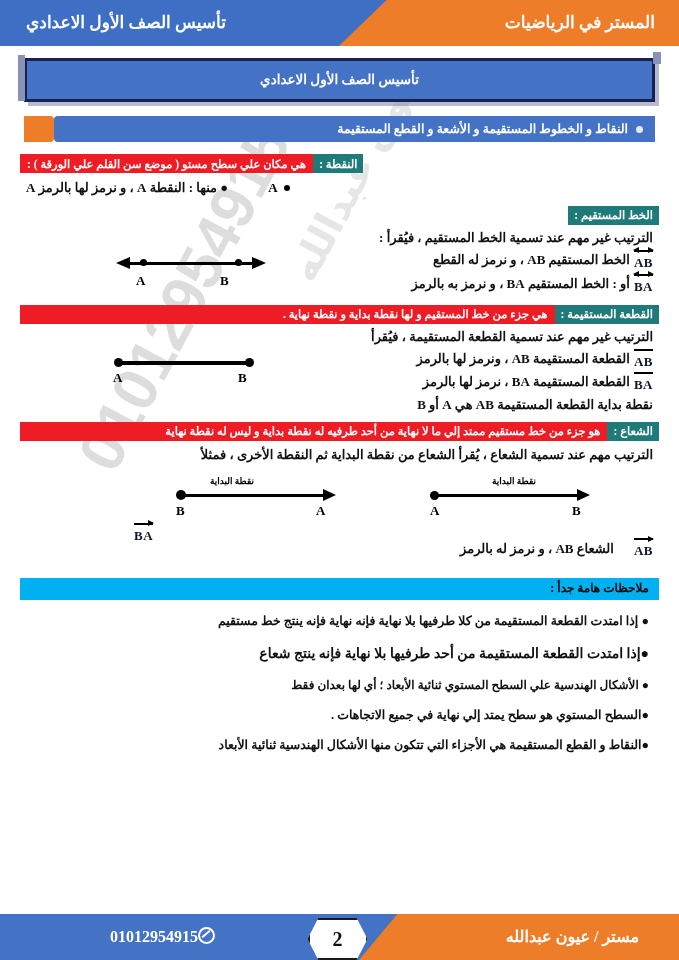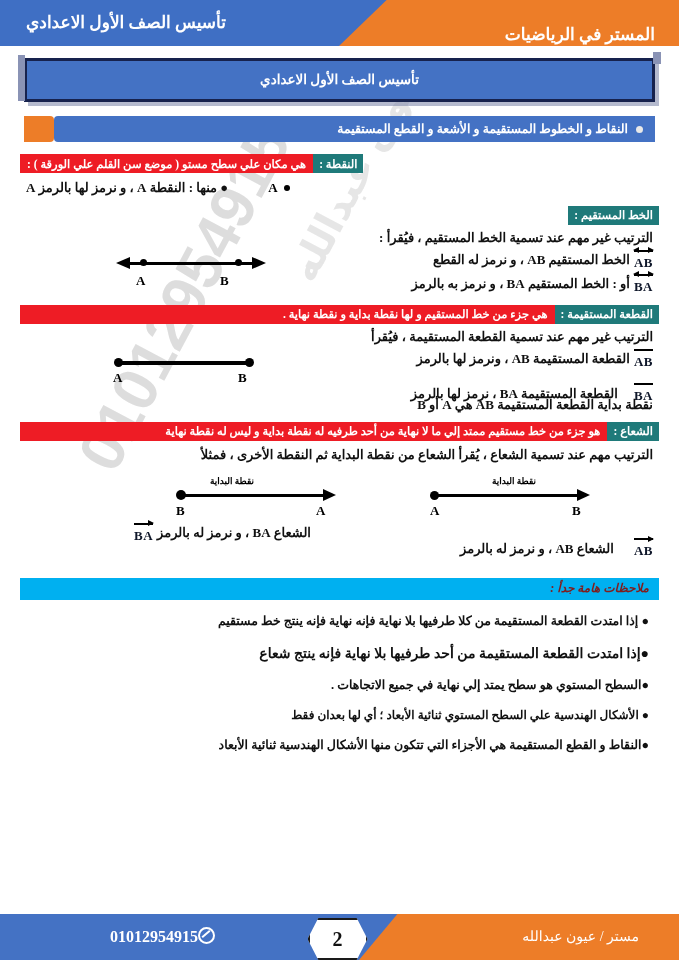--- a/index.html
+++ b/index.html
@@ -30,21 +30,21 @@
   
   .topbar{position:relative;height:46px;width:679px;z-index:2;overflow:hidden;}
   .topbar .blue{
     position:absolute;inset:0;background:#3f6fc4;
   }
   .topbar .orange{
     position:absolute;top:0;right:0;height:46px;width:340px;background:#ed7d28;
     clip-path:polygon(14% 0, 100% 0, 100% 100%, 0% 100%);
   }
   .topbar .t-right{
-    position:absolute;right:24px;top:12px;height:46px;line-height:46px;
+    position:absolute;right:24px;top:0;height:46px;line-height:46px;
     color:#ffffff;font-weight:bold;font-size:17px;z-index:3;
     font-family:"Liberation Serif","DejaVu Serif",serif;
   }
   .topbar .t-left{
     position:absolute;left:26px;top:0;height:46px;line-height:46px;
     color:#ffffff;font-weight:bold;font-size:17px;z-index:3;
     font-family:"Liberation Serif","DejaVu Serif",serif;
   }
 
   
@@ -135,41 +135,41 @@
     content:"";position:absolute;left:-1px;top:-2.5px;
     border-right:6px solid #000;border-top:3.5px solid transparent;border-bottom:3.5px solid transparent;
   }
 
   
   .noteshdr{
     margin:10px 20px 0 20px;background:#00b0f0;height:22px;
     display:flex;align-items:center;justify-content:flex-start;
     padding-right:10px;position:relative;z-index:2;
   }
-  .noteshdr span{color:#7f1d1d;font-weight:bold;font-size:12px;font-style:italic;}
+  .noteshdr span{color:#000000;font-weight:bold;font-size:12px;}
 
   .note{
     margin:12px 30px 0 30px;text-align:right;font-size:14px;font-weight:bold;
     color:#111;position:relative;z-index:2;line-height:1.5;
   }
   .note.s2{font-size:12.5px;}
   .note.s3{font-size:12px;}
 
   
   .footer{
     position:absolute;left:0;bottom:0;width:679px;height:46px;z-index:3;overflow:visible;
   }
   .footer .fblue{position:absolute;inset:0;background:#4472c4;}
   .footer .forange{
     position:absolute;top:0;right:0;height:46px;width:320px;background:#ed7d28;
     clip-path:polygon(12% 0, 100% 0, 100% 100%, 0% 100%);
   }
   .footer .f-right{
     position:absolute;right:40px;top:0;height:33px;line-height:46px;
-    color:#ffffff;font-weight:normal;font-size:14px;z-index:4;
+    color:#ffffff;font-weight:bold;font-size:16px;z-index:4;
   }
   .footer .f-left{
     position:absolute;left:110px;top:0;height:46px;line-height:46px;
     color:#ffffff;font-weight:bold;font-size:16px;z-index:4;direction:ltr;
     font-family:"Liberation Serif","DejaVu Serif",serif;
   }
   .footer .phone-ico{
     display:inline-block;width:13px;height:13px;border:2px solid #fff;border-radius:50%;
     position:relative;vertical-align:-2px;margin-right:6px;
   }
@@ -300,21 +300,21 @@
         <span class="sym">AB</span>
       </span>
       <span class="line" style="margin:0;text-align:center;">القطعة المستقيمة AB ، ونرمز لها بالرمز</span>
     </div>
 
     <div style="position:absolute;right:0;top:45px;display:flex;align-items:center;gap:4px;">
       <span class="nota">
         <span class="bar"></span>
         <span class="sym">BA</span>
       </span>
-      <span class="line" style="margin:12px;">القطعة المستقيمة BA ، نرمز لها بالرمز</span>
+      <span class="line" style="margin:0;">القطعة المستقيمة BA ، نرمز لها بالرمز</span>
     </div>
 
     <div class="line" style="position:absolute;right:0;top:68px;margin:0;">نقطة بداية القطعة المستقيمة AB هي A أو B</div>
   </div>
 
   <div class="defrow full" style="margin-top:2px;">
     <div class="tag">الشعاع :</div>
     <div class="body" style="white-space:normal;">هو جزء من خط مستقيم ممتد إلي ما لا نهاية من أحد طرفيه له نقطة بداية و ليس له نقطة نهاية</div>
   </div>
 
@@ -353,37 +353,36 @@
 
     <div style="position:absolute;right:0;top:78px;display:flex;align-items:center;gap:4px;">
       <span class="nota">
         <span class="bar arrow-r"></span>
         <span class="sym">AB</span>
       </span>
       <span class="line" style="margin:16px;">الشعاع AB  ، و نرمز له بالرمز</span>
     </div>
 
     <div style="position:absolute;left:108px;top:78px;display:flex;align-items:center;gap:4px;direction:rtl;">
-      <span class="line" style="margin:0;">الشعاع BA ، و نرمز له بالرمز</span>
       <span class="nota">
         <span class="bar arrow-r"></span>
         <span class="sym">BA</span>
       </span>
     </div>
 
   </div>
 
   <div class="noteshdr">
     <span>ملاحظات هامة جدأ :</span>
   </div>
 
   <div class="note s2">● إذا امتدت القطعة المستقيمة من كلا طرفيها بلا نهاية فإنه نهاية فإنه ينتج خط مستقيم</div>
   <div class="note">●إذا امتدت القطعة المستقيمة من أحد طرفيها بلا نهاية فإنه ينتج شعاع</div>
+  <div class="note s3">● الأشكال الهندسية علي السطح المستوي ثنائية الأبعاد ؛ أي لها بعدان فقط</div>
   <div class="note s2">●السطح المستوي هو سطح يمتد إلي نهاية في جميع الاتجاهات .</div>
-  <div class="note s3">● الأشكال الهندسية علي السطح المستوي ثنائية الأبعاد ؛ أي لها بعدان فقط</div>
   <div class="note s2">●النقاط و القطع المستقيمة هي الأجزاء التي تتكون منها الأشكال الهندسية ثنائية الأبعاد</div>
 
   <div class="footer">
     <div class="fblue"></div>
     <div class="forange"></div>
     <div class="f-right">مستر / عيون عبدالله</div>
     <div class="f-left">
       <span>01012954915</span><span class="phone-ico"></span>
     </div>
     <div class="hexwrap">

